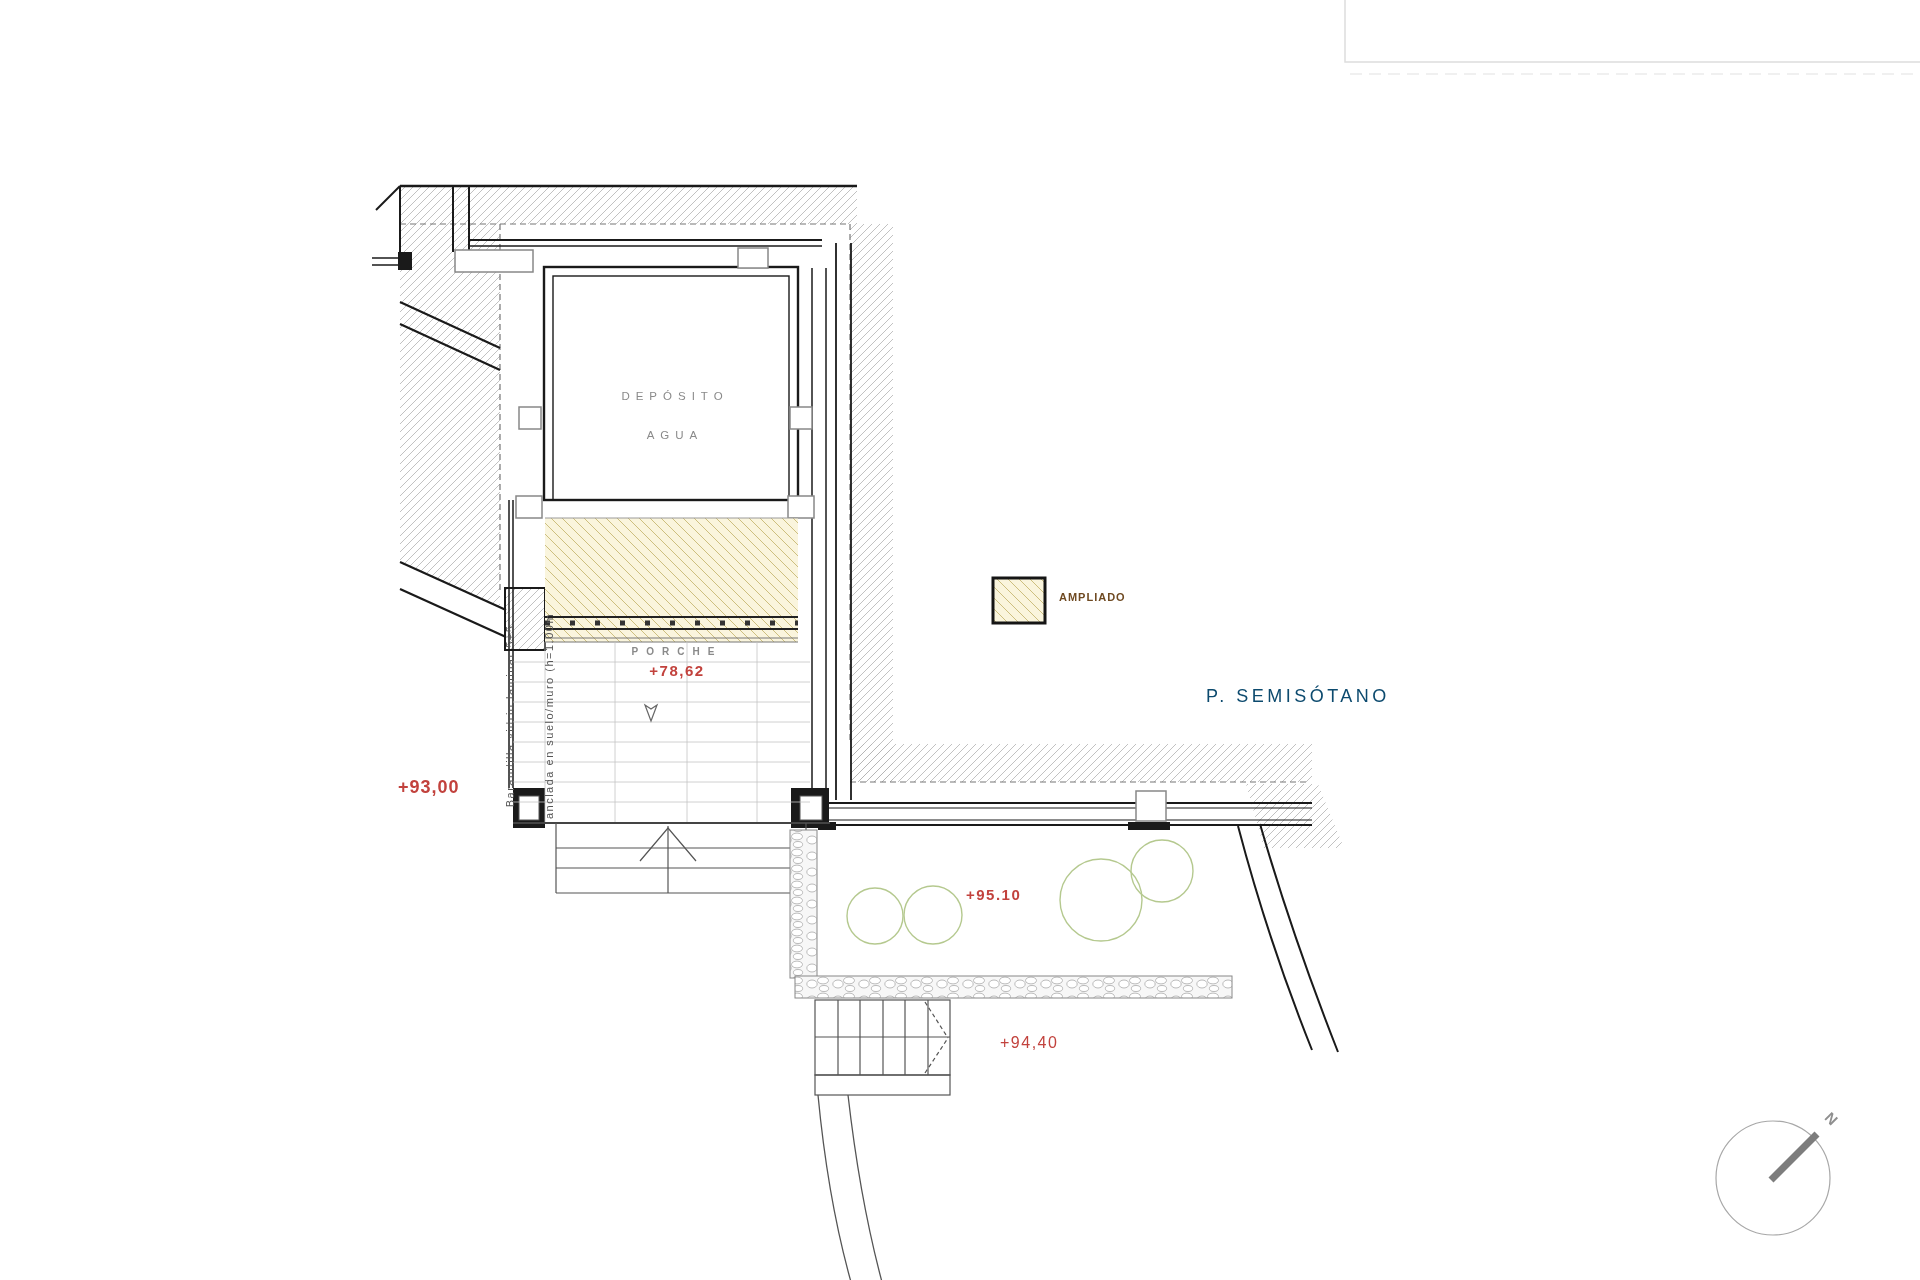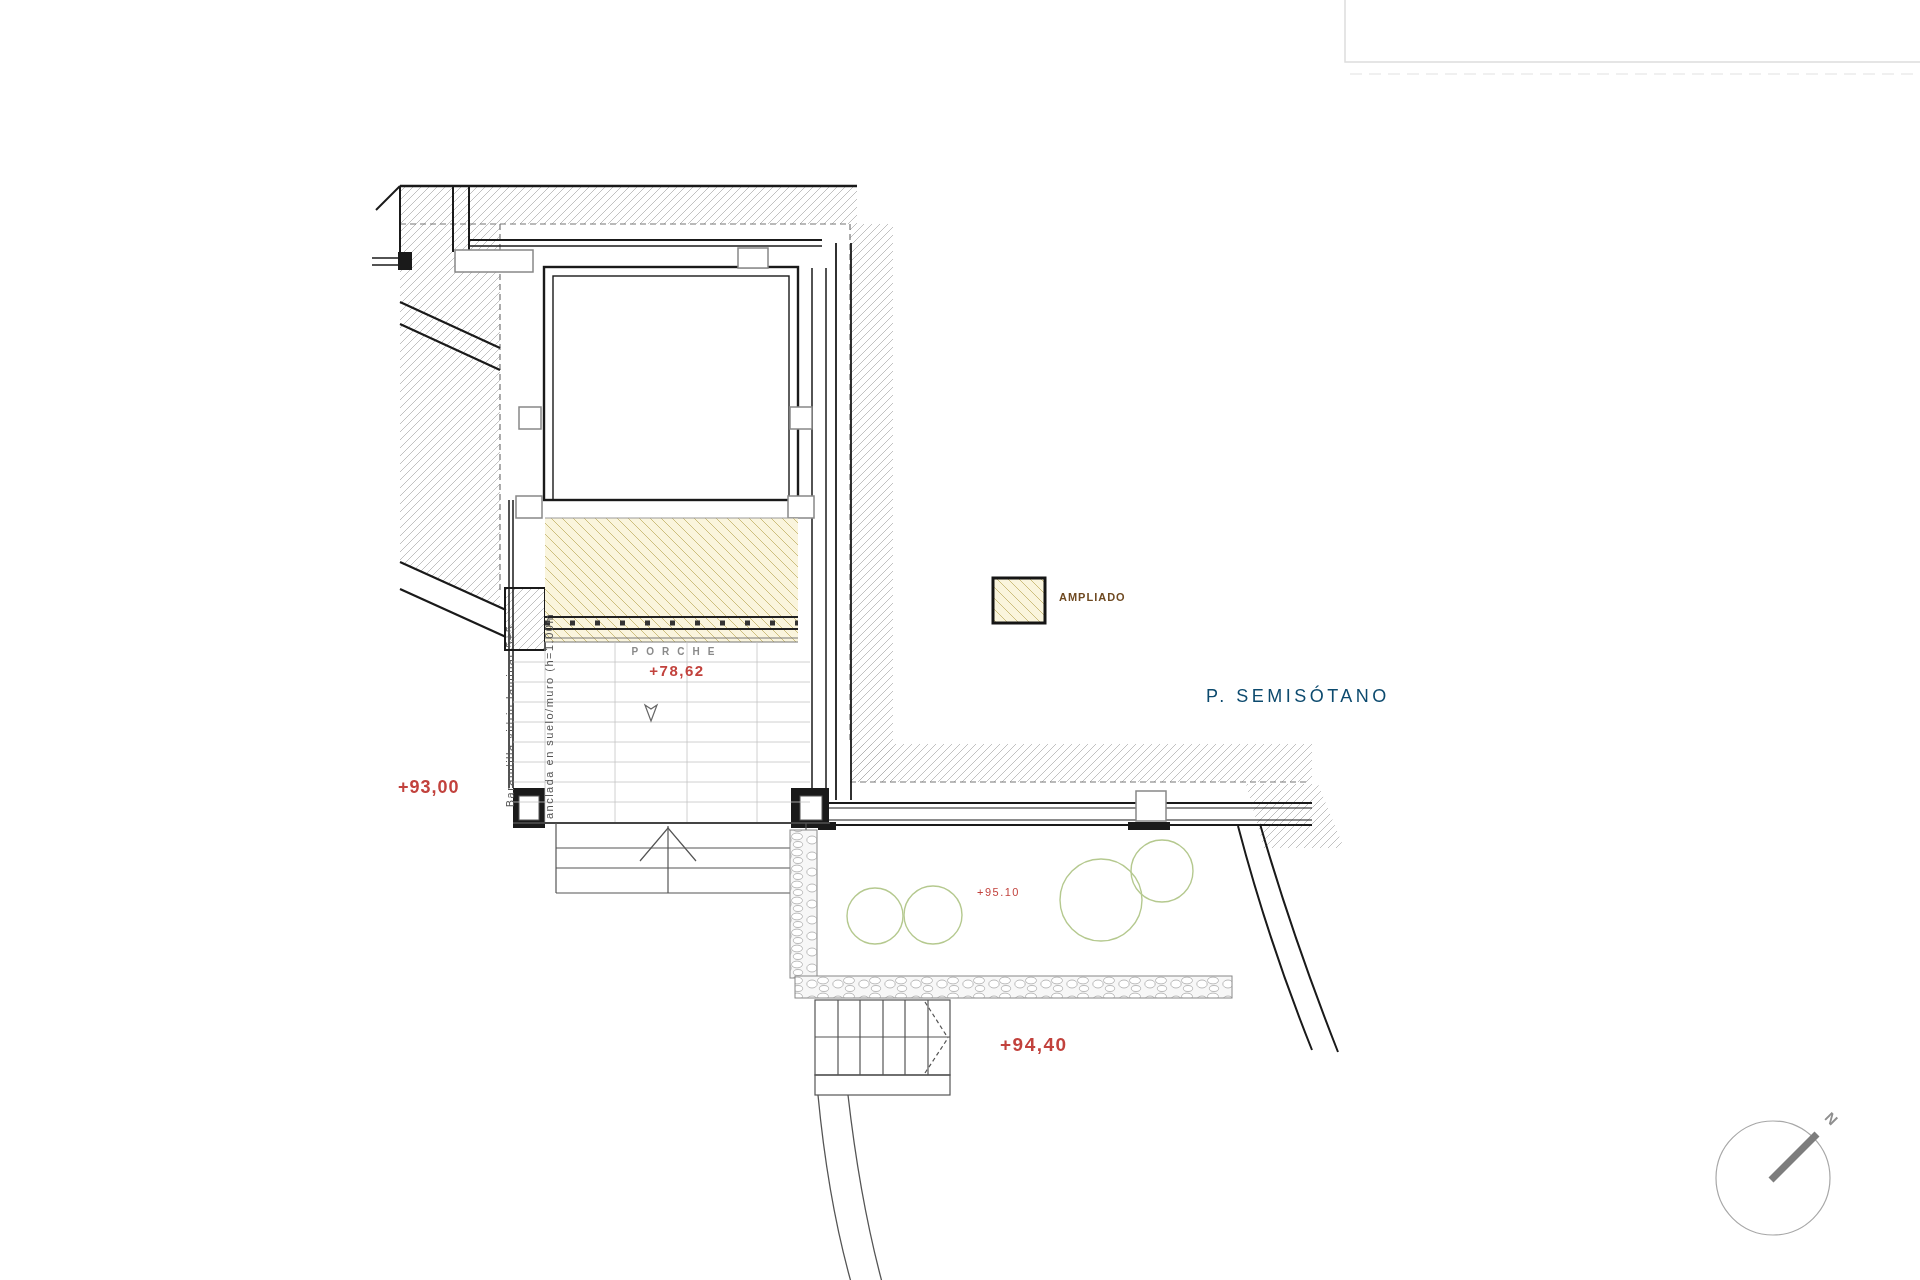--- a/index.html
+++ b/index.html
@@ -10,22 +10,22 @@
   svg.plan{position:absolute;left:0;top:0;}
   .lbl{position:absolute;white-space:pre;}
   .lbl-red{color:#c2423d;}
   .room-label{left:575px;top:364px;width:200px;text-align:center;font-size:11.5px;
     letter-spacing:6px;line-height:13px;color:#8a8a8a;}
   .porch-label{left:597px;top:646px;width:160px;text-align:center;font-size:10px;
     letter-spacing:8px;color:#8a8a8a;font-weight:bold;}
   .porch-level{left:597px;top:662px;width:160px;text-align:center;font-size:15px;
     letter-spacing:1.5px;font-weight:bold;}
   .level-left{left:398px;top:777px;font-size:18px;letter-spacing:1px;font-weight:bold;}
-  .terrace-level{left:966px;top:886px;font-size:11px;letter-spacing:1.5px;font-weight:normal;margin-left:11px;}
-  .lower-level{left:1000px;top:1034px;font-size:19px;letter-spacing:1.5px;font-weight:bold;}
+  .terrace-level{left:966px;top:886px;font-size:15px;letter-spacing:1.5px;font-weight:bold;}
+  .lower-level{left:1000px;top:1034px;font-size:16px;letter-spacing:1.5px;font-weight:normal;}
   .ampliado{left:1059px;top:591px;font-size:11px;font-weight:bold;color:#6f4a22;letter-spacing:1px;}
   .floor-title{left:1206px;top:686px;font-size:18px;letter-spacing:3.5px;color:#0c4a6e;}
   .railing-note{left:366px;top:703px;width:250px;height:26px;text-align:center;
     font-size:11px;line-height:13px;letter-spacing:1.5px;color:#555;
     transform:rotate(-90deg);transform-origin:center center;}
   .north-label{left:1826px;top:1110px;font-size:15px;color:#8f8f8f;
     transform:rotate(45deg);font-weight:bold;}
 </style>
 </head>
 <body>
@@ -204,20 +204,24 @@
     <g>
       <rect x="993" y="578" width="52" height="45" fill="url(#hYellow)" stroke="#151515" stroke-width="3"></rect>
     </g>
 
     <g>
       <circle cx="1773" cy="1178" r="57" fill="none" stroke="#a8a8a8" stroke-width="1.2"></circle>
       <line x1="1771" y1="1180" x2="1817" y2="1134" stroke="#7d7d7d" stroke-width="7"></line>
     </g>
   </svg>
 
+  <div class="lbl room-label">
+    <div>DEPÓSITO</div>
+    <div>AGUA</div>
+  </div>
 
   <div class="lbl porch-label">PORCHE</div>
   <div class="lbl lbl-red porch-level">+78,62</div>
 
   <div class="lbl lbl-red level-left">+93,00</div>
   <div class="lbl lbl-red terrace-level">+95.10</div>
   <div class="lbl lbl-red lower-level">+94,40</div>
 
   <div class="lbl ampliado">AMPLIADO</div>
 

